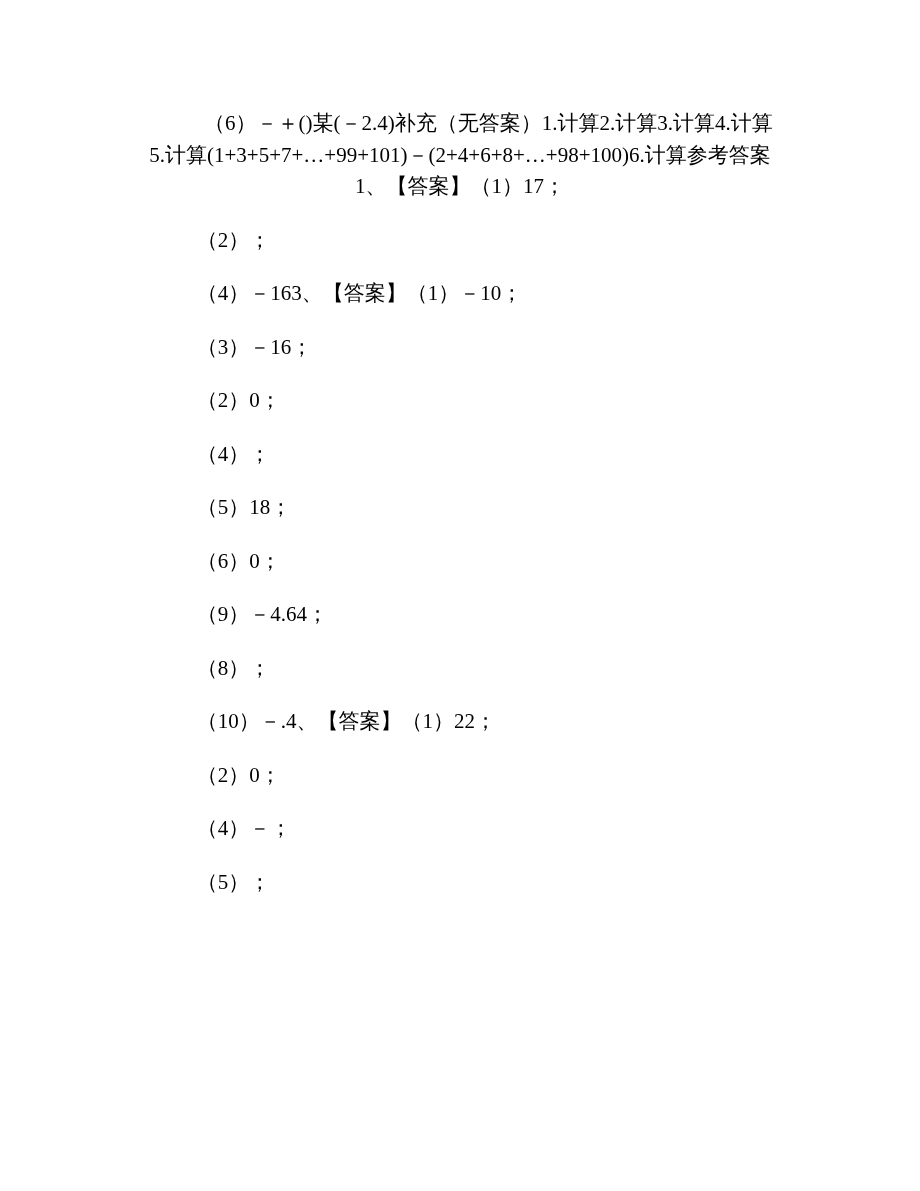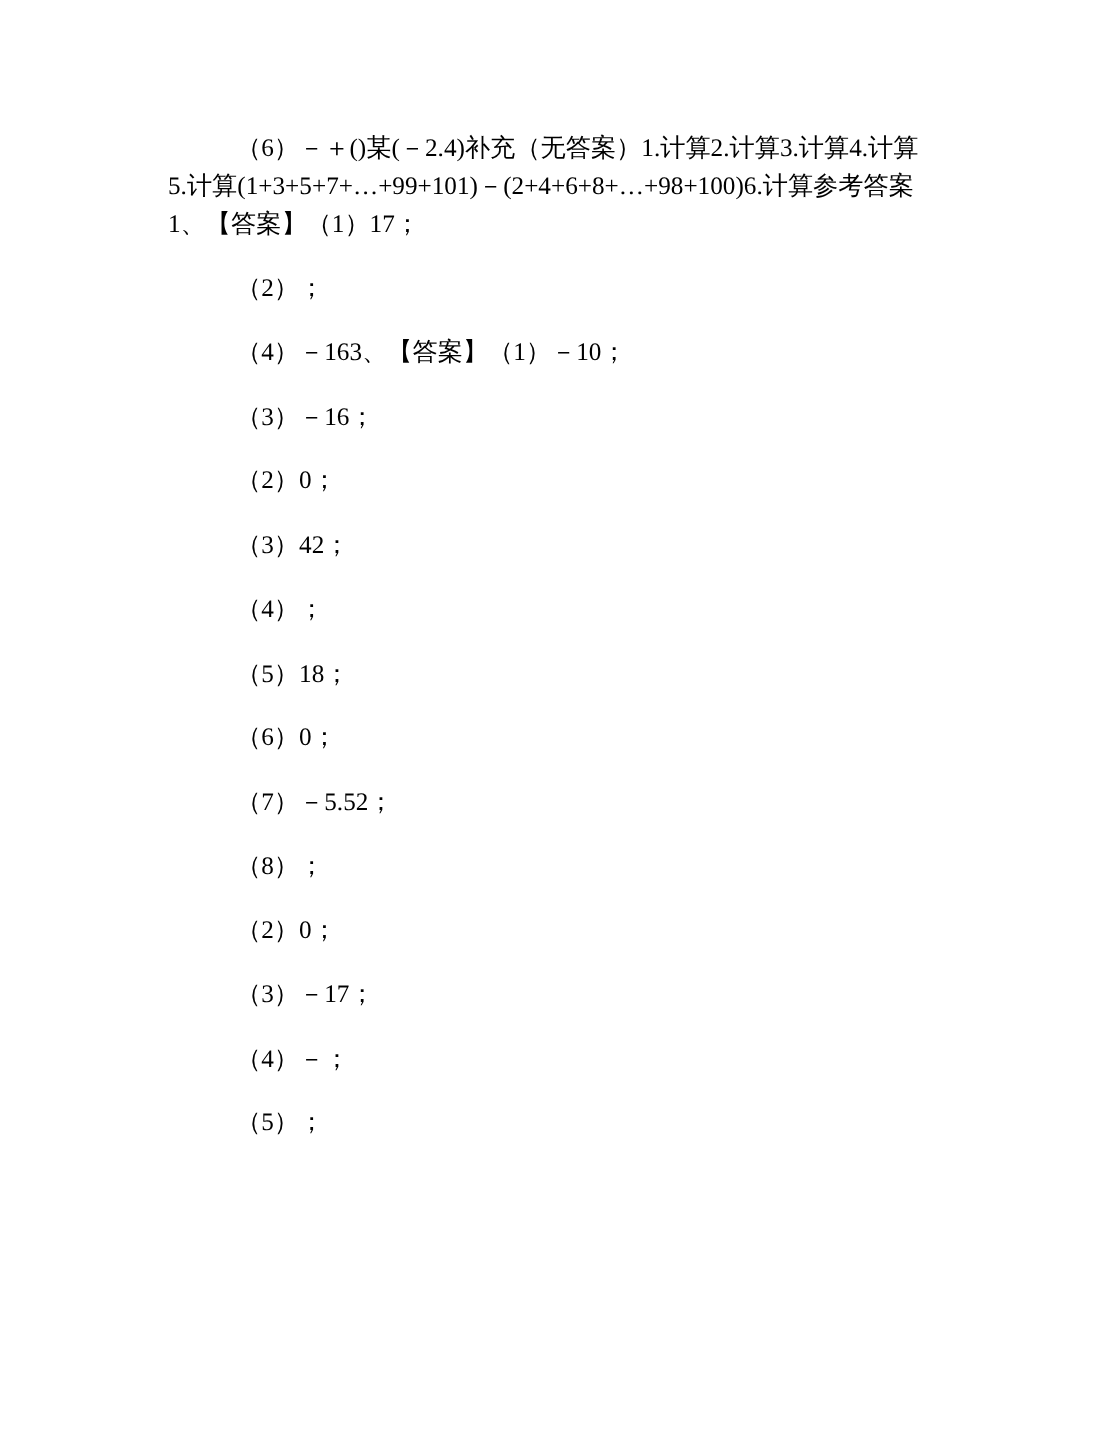--- a/index.html
+++ b/index.html
@@ -11,39 +11,38 @@
       font-size: 21px;
       color: #000000;
       line-height: 1.5;
     }
     .page {
       padding: 108px 140px 60px 140px;
     }
     .first-para {
       text-indent: 2.7em;
       margin: 0 0 22px 0;
-      text-align: left;
+      text-align: center;
     }
     .list-item {
       margin: 0 0 22px 0;
       padding-left: 2.7em;
     }
   </style>
 </head>
 <body>
 
 <div class="page">
   <p class="first-para">（6）－＋()某(－2.4)补充（无答案）1.计算2.计算3.计算4.计算5.计算(1+3+5+7+…+99+101)－(2+4+6+8+…+98+100)6.计算参考答案1、【答案】（1）17；</p>
   <p class="list-item">（2）；</p>
   <p class="list-item">（4）－163、【答案】（1）－10；</p>
   <p class="list-item">（3）－16；</p>
   <p class="list-item">（2）0；</p>
-  <p class="list-item">（3）42；</p>
   <p class="list-item">（4）；</p>
   <p class="list-item">（5）18；</p>
   <p class="list-item">（6）0；</p>
-  <p class="list-item">（7）－5.52；</p>
+  <p class="list-item">（9）－4.64；</p>
   <p class="list-item">（8）；</p>
+  <p class="list-item">（10）－.4、【答案】（1）22；</p>
   <p class="list-item">（2）0；</p>
-  <p class="list-item">（3）－17；</p>
   <p class="list-item">（4）－；</p>
   <p class="list-item">（5）；</p>
 </div>
 
 </body></html>

